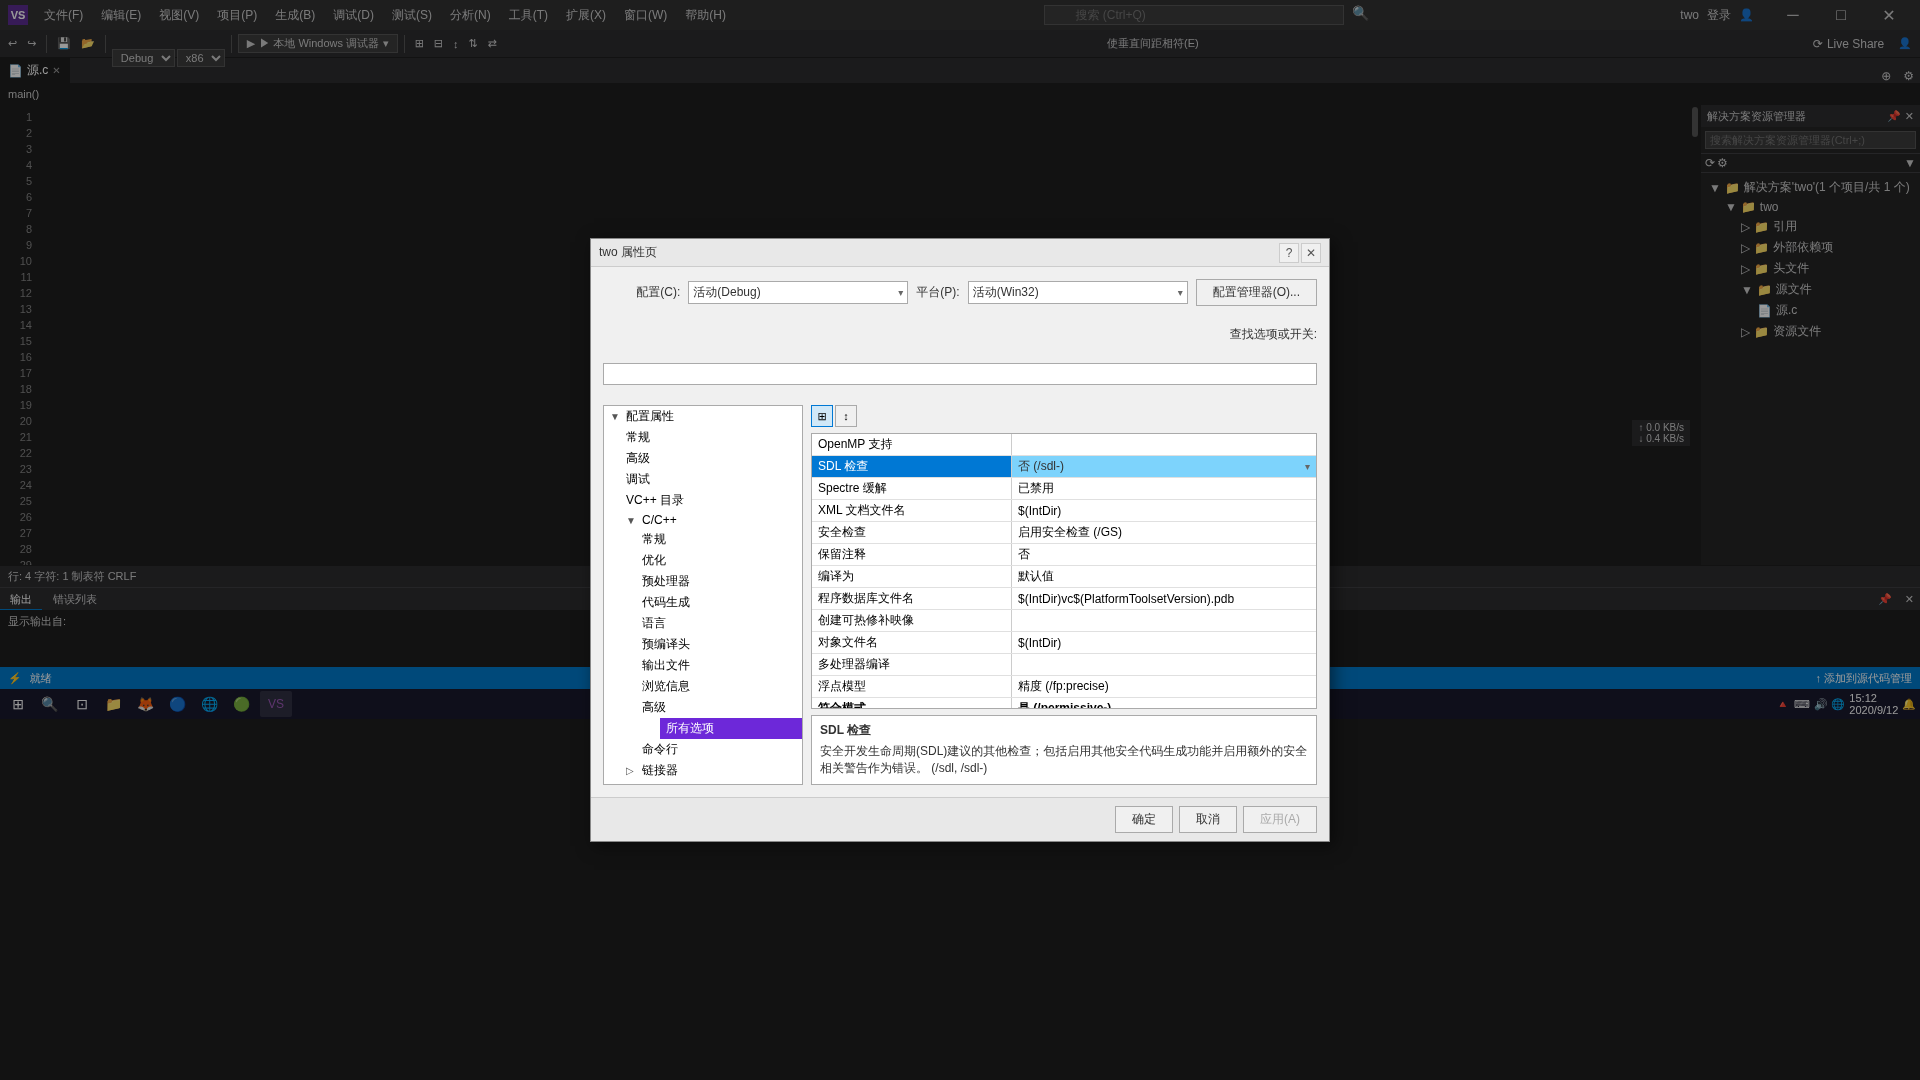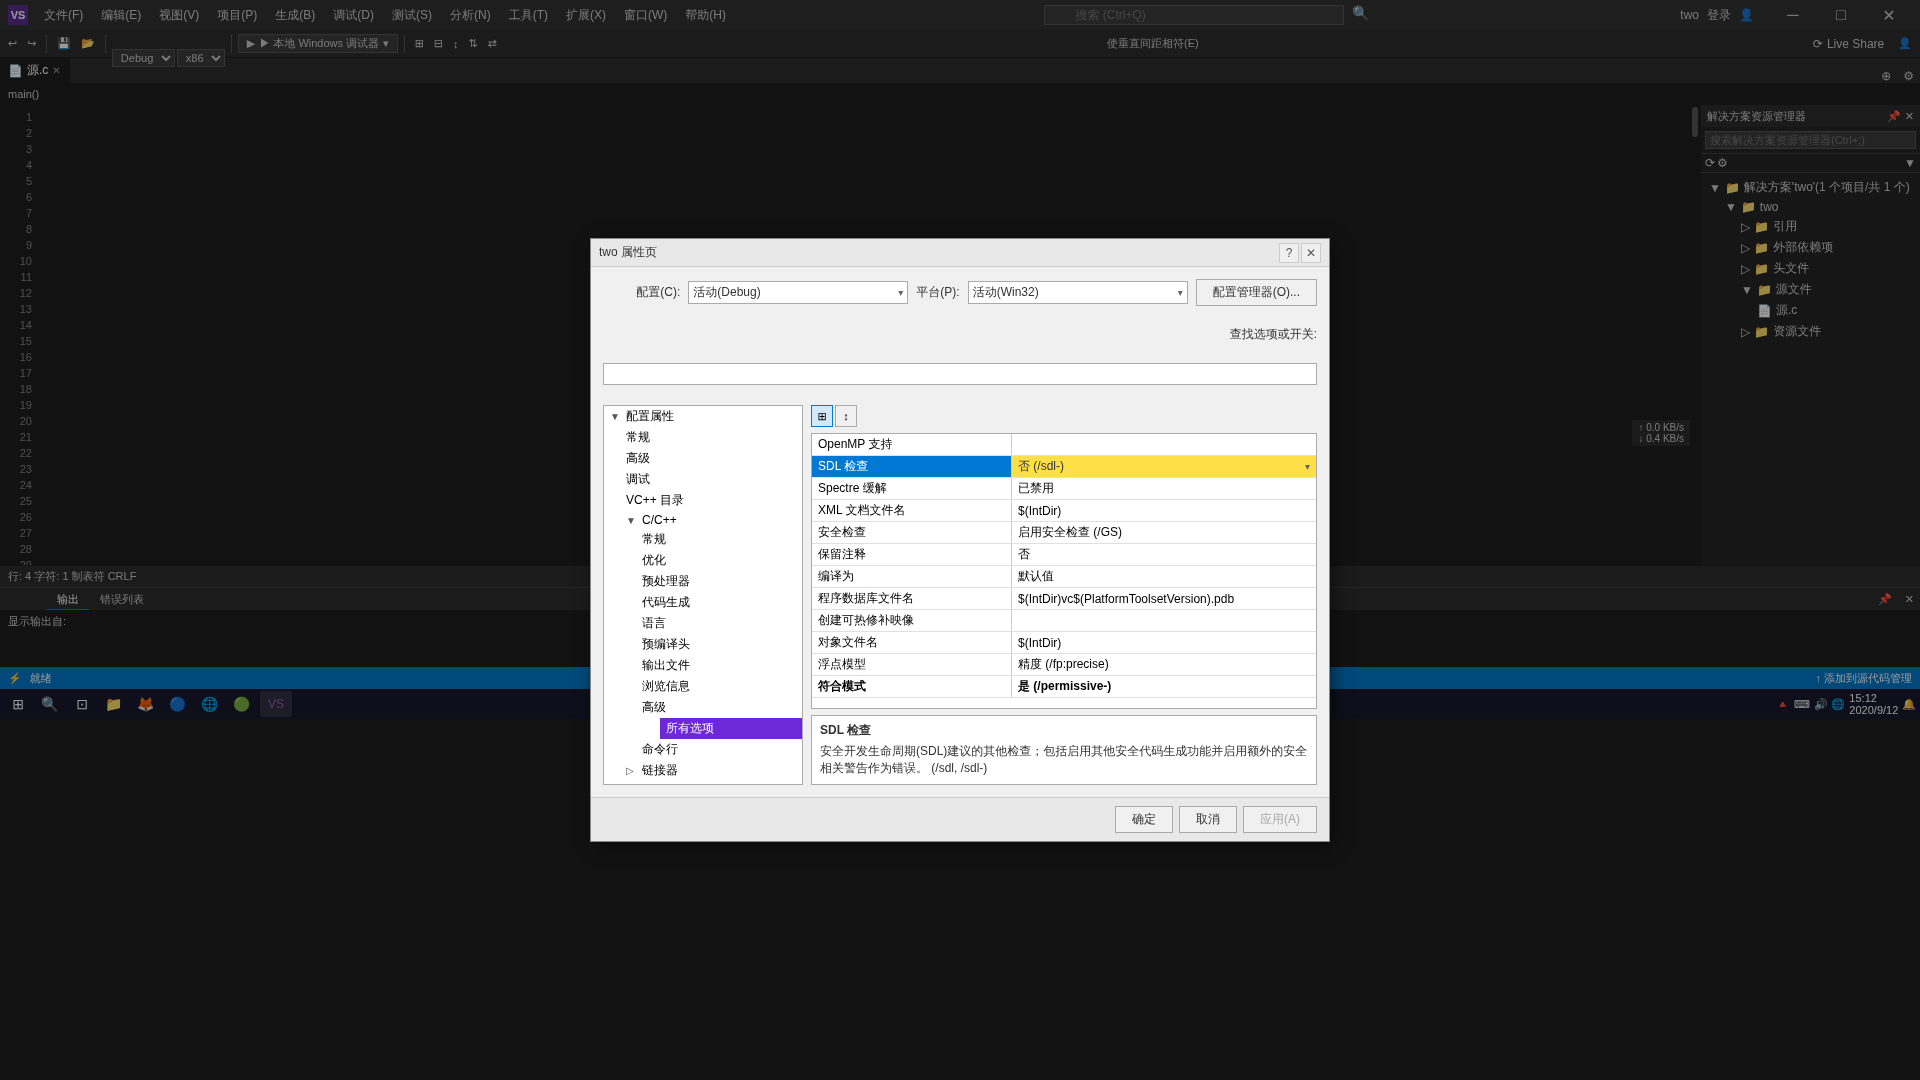--- a/index.html
+++ b/index.html
@@ -115,21 +115,20 @@
       height: 80px;
       background: #1e1e1e;
       border-top: 1px solid #3e3e42;
     }
     .output-tabs {
       height: 22px;
       background: #2d2d30;
       display: flex;
       align-items: center;
       gap: 1px;
-      padding-left: 47px;
     }
     .output-tab { padding: 0 10px; height: 22px; line-height: 22px; font-size: 11px; color: #ccc; cursor: pointer; }
     .output-tab.active { color: #fff; border-bottom: 1px solid #007acc; }
     .output-content { padding: 4px 8px; color: #ccc; font-size: 11px; }
 
     
     .taskbar {
       height: 30px;
       background: #1a1a2e;
       display: flex;
@@ -200,21 +199,21 @@
     
     .prop-right { flex: 1; display: flex; flex-direction: column; gap: 6px; }
     .prop-search { border: 1px solid #aaa; background: white; padding: 3px 6px; font-size: 12px; width: 100%; }
     .prop-toolbar { display: flex; gap: 2px; }
     .prop-toolbar-btn { width: 22px; height: 22px; border: 1px solid #aaa; background: #f0f0f0; cursor: pointer; display: flex; align-items: center; justify-content: center; font-size: 11px; }
     .prop-toolbar-btn.active { background: #d0e8f8; border-color: #0078d4; }
 
     .prop-table { flex: 1; border: 1px solid #aaa; background: white; overflow-y: auto; font-size: 12px; }
     .prop-row { display: flex; border-bottom: 1px solid #e0e0e0; min-height: 20px; }
     .prop-row.selected { background: #0078d4; color: white; }
-    .prop-row.selected .prop-val { background: #fde047; color: #333; }
+    .prop-row.selected .prop-val { background: #7dd3fc; color: #333; }
     .prop-key { width: 200px; min-width: 200px; padding: 2px 6px; border-right: 1px solid #ccc; display: flex; align-items: center; }
     .prop-val { flex: 1; padding: 2px 6px; display: flex; align-items: center; justify-content: space-between; }
     .prop-val-arrow { font-size: 10px; color: #666; }
 
     
     .prop-desc { border: 1px solid #aaa; background: white; padding: 6px 8px; font-size: 12px; color: #333; min-height: 70px; }
     .prop-desc-title { font-weight: bold; margin-bottom: 4px; }
 
     
     .dialog-footer { display: flex; justify-content: flex-end; gap: 6px; padding: 8px 12px; border-top: 1px solid #ccc; background: #e8e8e8; }
@@ -638,20 +637,24 @@
             <div class="prop-row">
               <div class="prop-key">创建可热修补映像</div>
               <div class="prop-val"></div>
             </div>
 
             <div class="prop-row">
               <div class="prop-key">对象文件名</div>
               <div class="prop-val">$(IntDir)</div>
             </div>
 
+            <div class="prop-row">
+              <div class="prop-key">多处理器编译</div>
+              <div class="prop-val"></div>
+            </div>
 
             <div class="prop-row">
               <div class="prop-key">浮点模型</div>
               <div class="prop-val">精度 (/fp:precise)</div>
             </div>
 
             <div class="prop-row">
               <div class="prop-key" style="font-weight:bold;">符合模式</div>
               <div class="prop-val" style="font-weight:bold;">是 (/permissive-)</div>
             </div>

